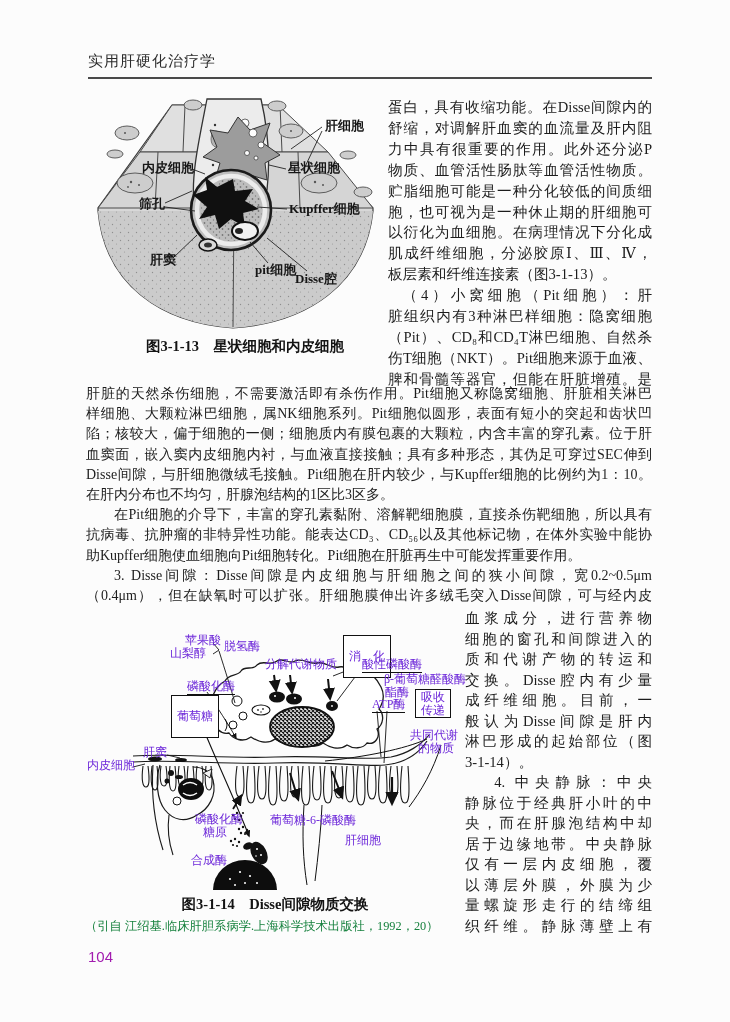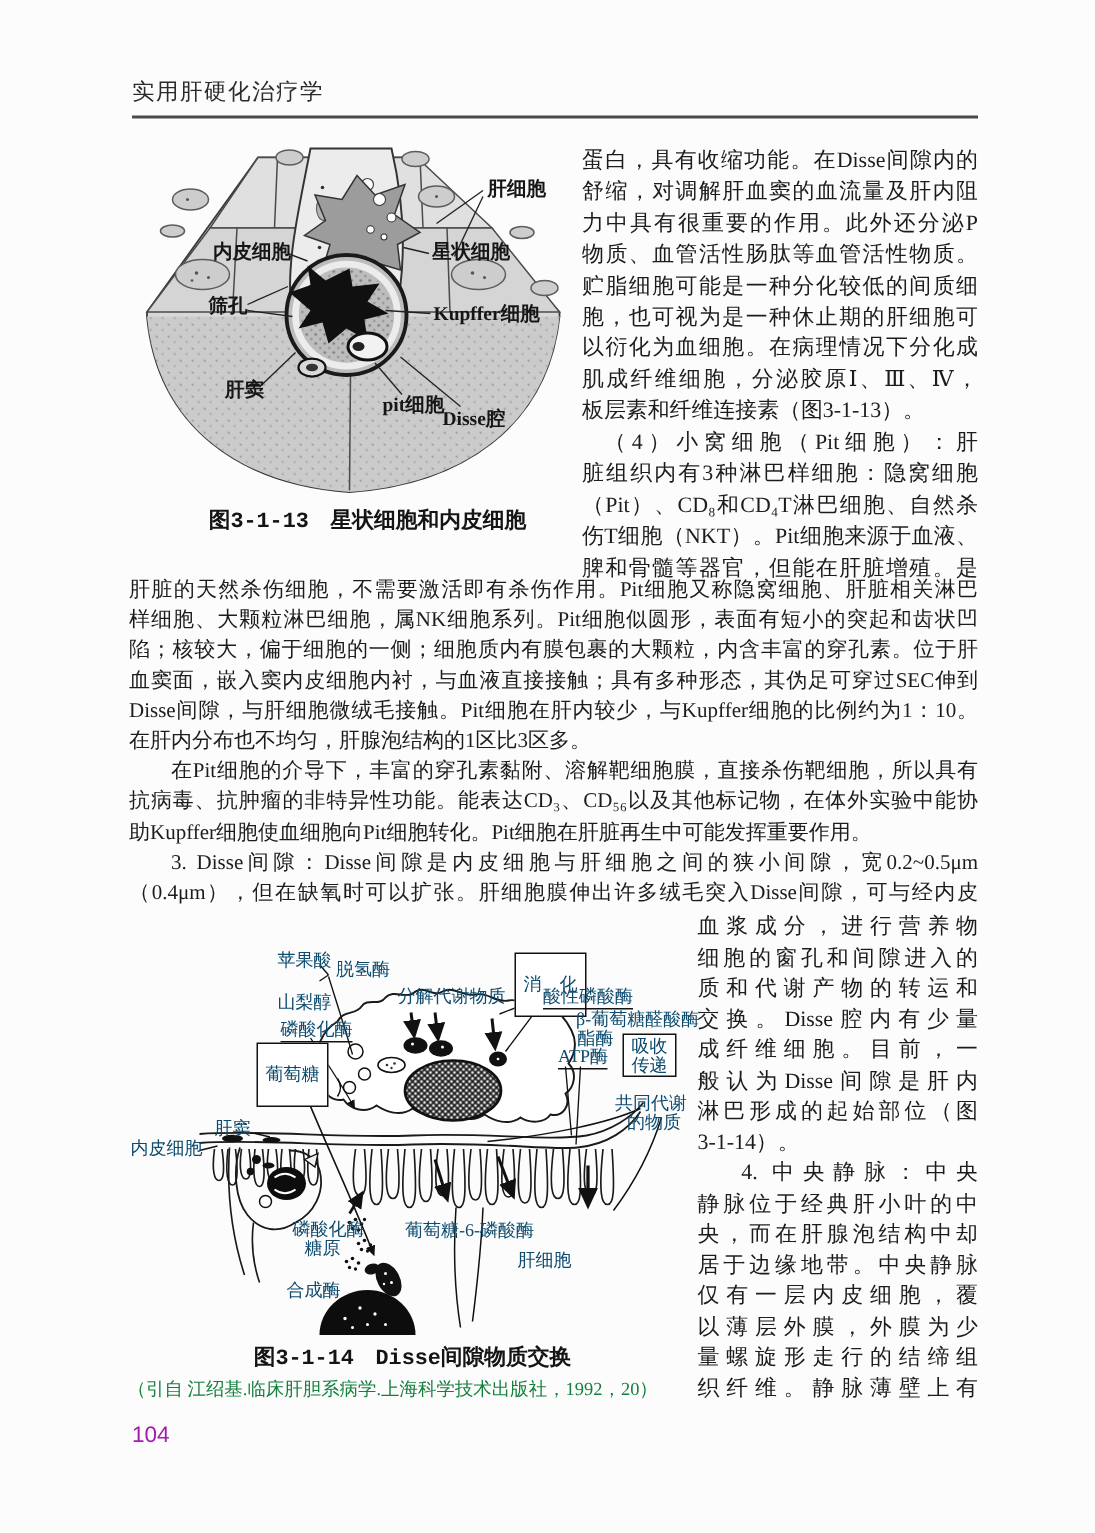--- a/index.html
+++ b/index.html
@@ -16,24 +16,24 @@
   .ln.end{text-align-last:left;}
   .ln.ind1{text-indent:1em;}
   .ln.ind2{text-indent:2em;}
   .rt{left:388px;top:97px;width:264px;font-size:14.6px;line-height:20.9px;}
   .fw{left:86px;top:384px;width:566px;font-size:14px;line-height:20.2px;}
   .rb{left:465px;top:608px;width:187px;font-size:14.6px;line-height:20.5px;}
   
   .fig1{left:95px;top:95px;width:300px;height:268px;}
   .fig2{left:85px;top:615px;width:380px;height:335px;}
   .figcap{position:absolute;width:100%;text-align:center;font-weight:bold;font-size:14.5px;
-          font-family:Liberation Mono, monospace;color:#141414;}
+          font-family:Liberation Serif, serif;color:#141414;}
   .figcite{position:absolute;width:100%;text-align:left;font-size:12.3px;color:#15803d;}
   .f1lab{position:absolute;font-size:13px;font-weight:600;color:#161616;white-space:nowrap;line-height:13px;}
-  .f2lab{position:absolute;font-size:12px;font-weight:500;color:#0c4a6e;white-space:nowrap;line-height:12.5px;}
+  .f2lab{position:absolute;font-size:12px;font-weight:500;color:#6d28d9;white-space:nowrap;line-height:12.5px;}
   .u{border-bottom:1.2px solid #111;padding-bottom:1px;}
   .bx{border:1.4px solid #111;padding:14px 5px;background:#fff;}
   .bx2{border:1.4px solid #111;padding:1px 5px;background:#fff;text-align:center;}
   svg{position:absolute;left:0;top:0;}
 </style>
 </head>
 <body>
 
 <div class="abs hdr">实用肝硬化治疗学</div>
 <div class="abs hrule"></div>
@@ -309,21 +309,21 @@
       <path d="M205,158 L213,184" stroke-width="2" marker-end="url(#ah)"></path>
       <path d="M247,156 L257,182" stroke-width="2" marker-end="url(#ah)"></path>
       <path d="M307,162 L307,188" stroke-width="2.2" marker-end="url(#ah)"></path>
       <path d="M148,194 L156,181" stroke-width="1.8" marker-end="url(#ah)"></path>
       <path d="M219,190 C217,220 218,245 222,270" stroke-width="1"></path>
       <path d="M237,190 C236,215 233,242 230,266" stroke-width="1"></path>
       <path d="M82,140 L95,143 M48,152 L60,149" stroke-width="0.9"></path>
     </g>
   </svg>
   <div class="f2lab" style="left:100px;top:19px;">苹果酸</div>
-  <div class="f2lab" style="left:100px;top:32px;margin-top:15px;">山梨醇</div>
+  <div class="f2lab" style="left:85px;top:32px;">山梨醇</div>
   <div class="f2lab" style="left:139px;top:25px;">脱氢酶</div>
   <div class="f2lab" style="left:180px;top:43px;">分解代谢物质</div>
   <div class="f2lab bx" style="left:258px;top:20px;">消　化</div>
   <div class="f2lab u" style="left:277px;top:43px;">酸性磷酸酶</div>
   <div class="f2lab" style="left:287px;top:58px;margin-left:12px;">β-葡萄糖醛酸酶</div>
   <div class="f2lab" style="left:300px;top:71px;">酯酶</div>
   <div class="f2lab u" style="left:287px;top:83px;">ATP酶</div>
   <div class="f2lab bx2" style="left:330px;top:74px;">
     <div>吸收</div>
     <div>传递</div>

